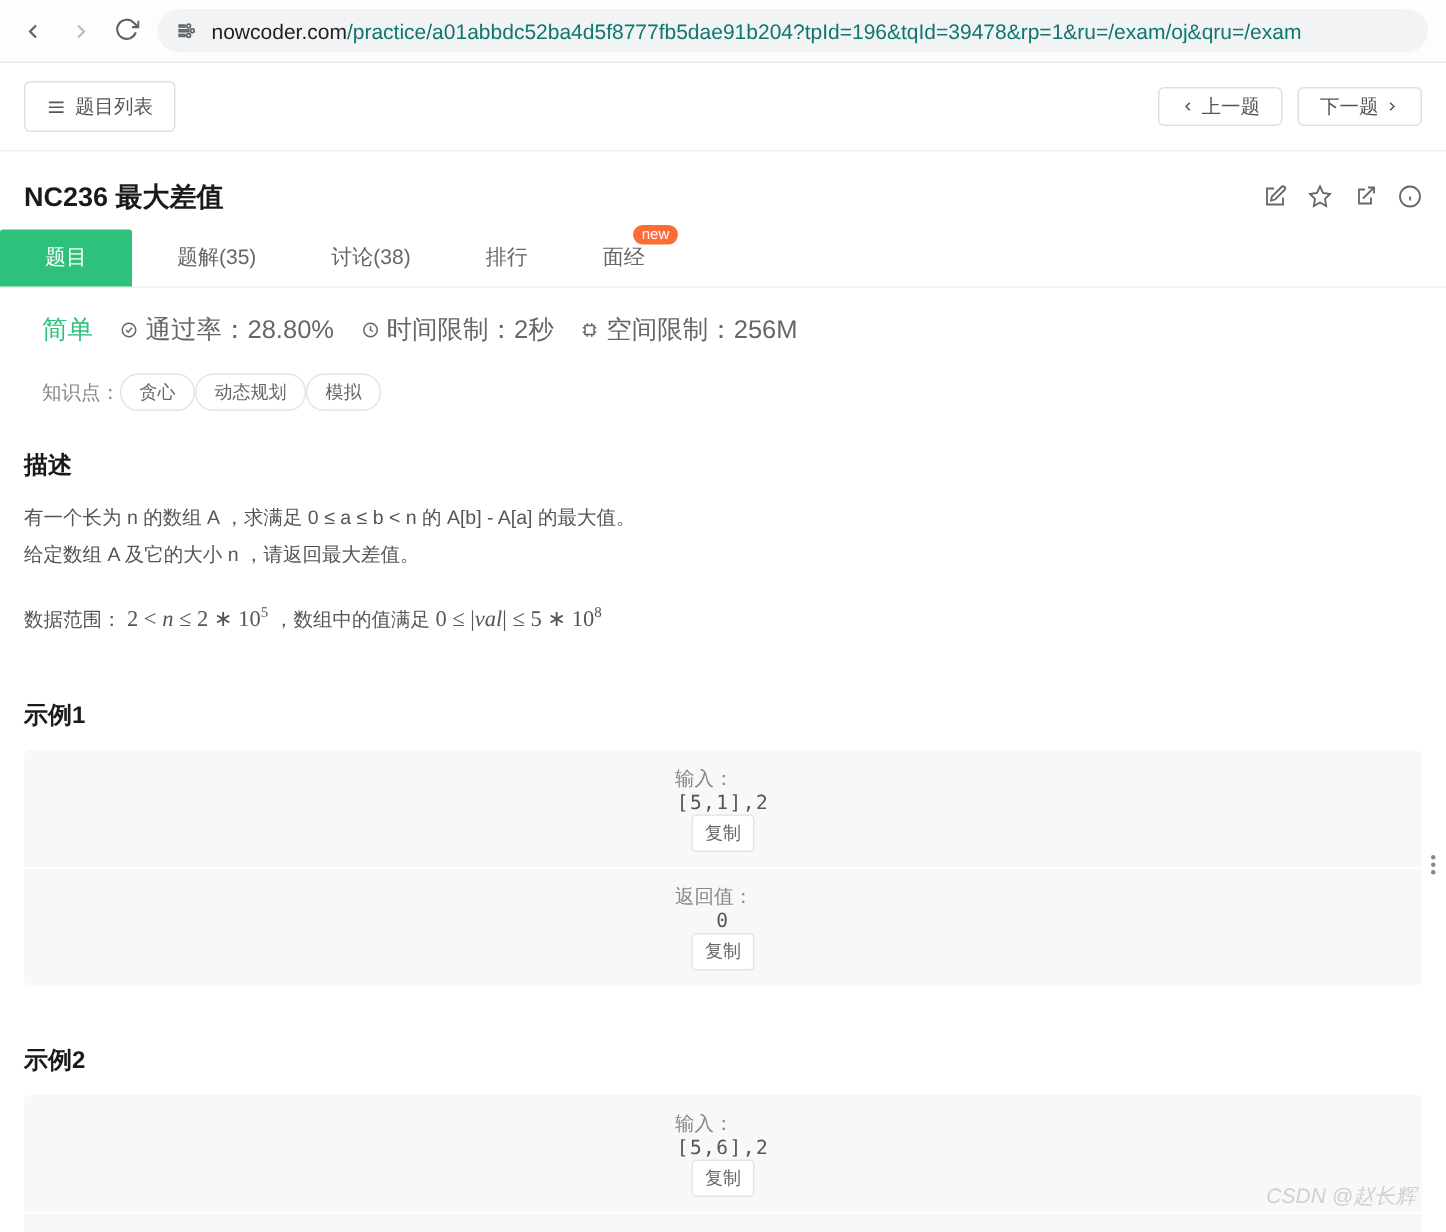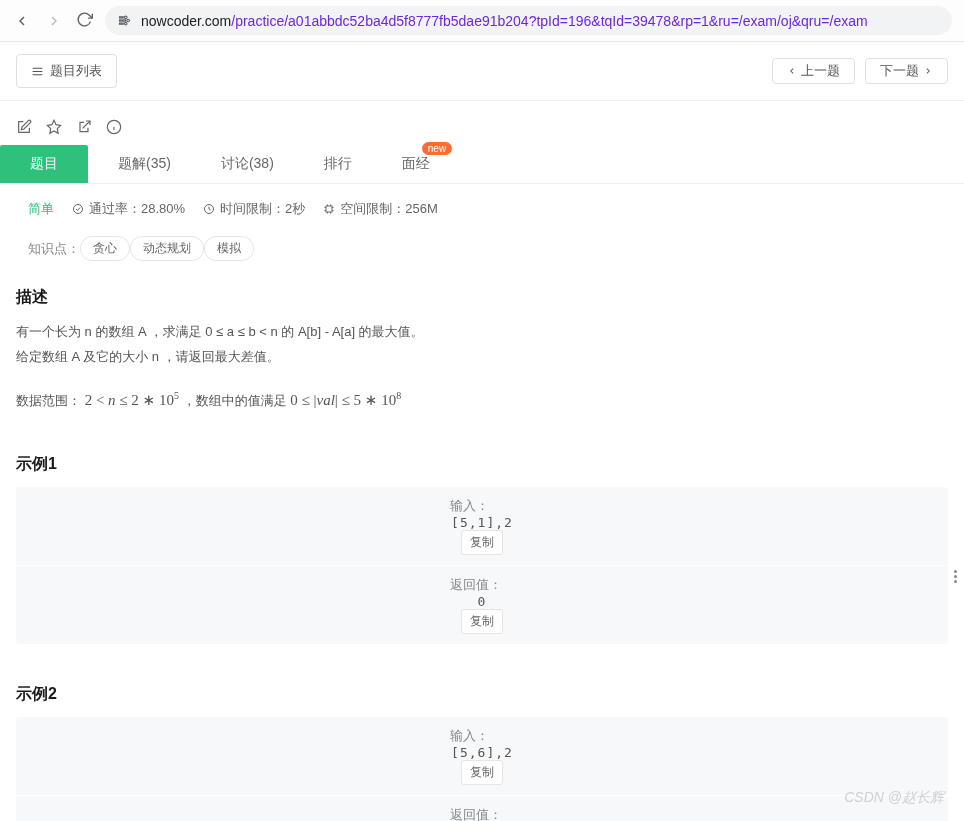--- a/index.html
+++ b/index.html
@@ -4,36 +4,36 @@
 <style>
 * { margin: 0; padding: 0; box-sizing: border-box; }
 body { font-family: -apple-system, BlinkMacSystemFont, "Segoe UI", Arial, sans-serif; font-size: 14px; color: #333; background: #fff; }
 .browser-bar { height: 42px; background: #fdfdfe; display: flex; align-items: center; padding: 0 12px; gap: 12px; border-bottom: 1px solid #e8e8e8; }
 .nav-arrow { width: 20px; height: 20px; display: flex; align-items: center; justify-content: center; color: #5f6368; cursor: pointer; }
 .nav-arrow.disabled { color: #bdbdbd; }
 .reload { color: #5f6368; cursor: pointer; }
 .url-bar { flex: 1; height: 29px; background: #f1f3f4; border-radius: 15px; display: flex; align-items: center; padding: 0 12px; gap: 8px; font-size: 14px; color: #202124; overflow: hidden; white-space: nowrap; }
 .site-icon { width: 16px; height: 16px; color: #5f6368; flex-shrink: 0; }
 .url-domain { color: #202124; }
-.url-path { color: #6d28d9; }
+.url-path { color: #0f766e; }
 .page-top { border-bottom: 1px solid #f0f0f0; padding: 12px 16px; display: flex; align-items: center; justify-content: space-between; }
 .list-btn { height: 34px; border: 1px solid #e0e0e0; border-radius: 4px; background: #fff; padding: 0 14px; display: flex; align-items: center; gap: 6px; color: #555; font-size: 13px; cursor: pointer; }
 .list-btn svg { width: 13px; height: 13px; }
 .nav-btns { display: flex; gap: 10px; }
 .nav-btn { height: 26px; border: 1px solid #e0e0e0; border-radius: 4px; background: #fff; padding: 0 14px; display: flex; align-items: center; gap: 4px; color: #555; font-size: 13px; cursor: pointer; }
 .content { padding: 0; }
 .title-row { display: flex; align-items: center; justify-content: space-between; padding: 18px 16px 10px 16px; }
 .title { font-size: 18px; font-weight: 700; color: #1a1a1a; }
 .title-icons { display: flex; gap: 14px; color: #666; }
 .title-icons span { cursor: pointer; display: flex; align-items: center; }
 .tabs { display: flex; align-items: center; padding: 0 16px; border-bottom: 1px solid #f0f0f0; position: relative; }
 .tab { padding: 10px 0; margin-right: 50px; color: #666; font-size: 14px; cursor: pointer; position: relative; }
 .tab.active { color: #fff; background: #2ec17c; padding: 10px 30px; margin-left: -16px; margin-right: 30px; border-radius: 2px 2px 0 0; }
 .badge-new { position: absolute; background: #ff6b35; color: #fff; font-size: 10px; padding: 1px 6px; border-radius: 8px; top: -3px; margin-left: -8px; font-weight: 500; }
-.meta-row { display: flex; align-items: center; gap: 18px; padding: 16px 28px 10px; font-size: 13px; color: #666; }
+.meta-row { display: flex; align-items: center; gap: 18px; padding: 16px 28px 10px; font-size: 17px; color: #666; }
 .diff { color: #2ec17c; }
 .meta-item { display: flex; align-items: center; gap: 5px; }
 .meta-item svg { width: 12px; height: 12px; }
 .tags-row { display: flex; align-items: center; gap: 0; padding: 8px 28px 16px; font-size: 13px; color: #666; }
 .tag-label { color: #888; }
 .tag { border: 1px solid #e5e5e5; border-radius: 12px; padding: 3px 12px; color: #666; cursor: pointer; font-size: 12px; }
 .section { padding: 10px 16px; }
 .sec-title { font-size: 16px; font-weight: 700; color: #1a1a1a; margin-bottom: 12px; }
 .desc-text { font-size: 13px; color: #555; line-height: 1.8; }
 .desc-text p { margin-bottom: 2px; }
@@ -104,20 +104,21 @@
       <span>下一题</span>
       <svg width="10" height="10" viewBox="0 0 24 24" fill="none" stroke="currentColor" stroke-width="2.5">
           <path d="M9 18l6-6-6-6"></path>
         </svg>
     </button>
   </div>
 </div>
 
 <div class="content">
   <div class="title-row">
+    <div class="title">NC236  最大差值</div>
     <div class="title-icons">
       <span>
           <svg width="16" height="16" viewBox="0 0 24 24" fill="none" stroke="currentColor" stroke-width="1.8">
             <path d="M11 4H4v16h16v-7"></path>
             <path d="M18.5 2.5a2.1 2.1 0 013 3L12 15l-4 1 1-4 9.5-9.5z"></path>
           </svg>
         </span>
       <span>
           <svg width="16" height="16" viewBox="0 0 24 24" fill="none" stroke="currentColor" stroke-width="1.8">
             <path d="M12 2l3 6.5 7 1-5 5 1.2 7L12 18l-6.2 3.5L7 14.5 2 9.5l7-1z"></path>

